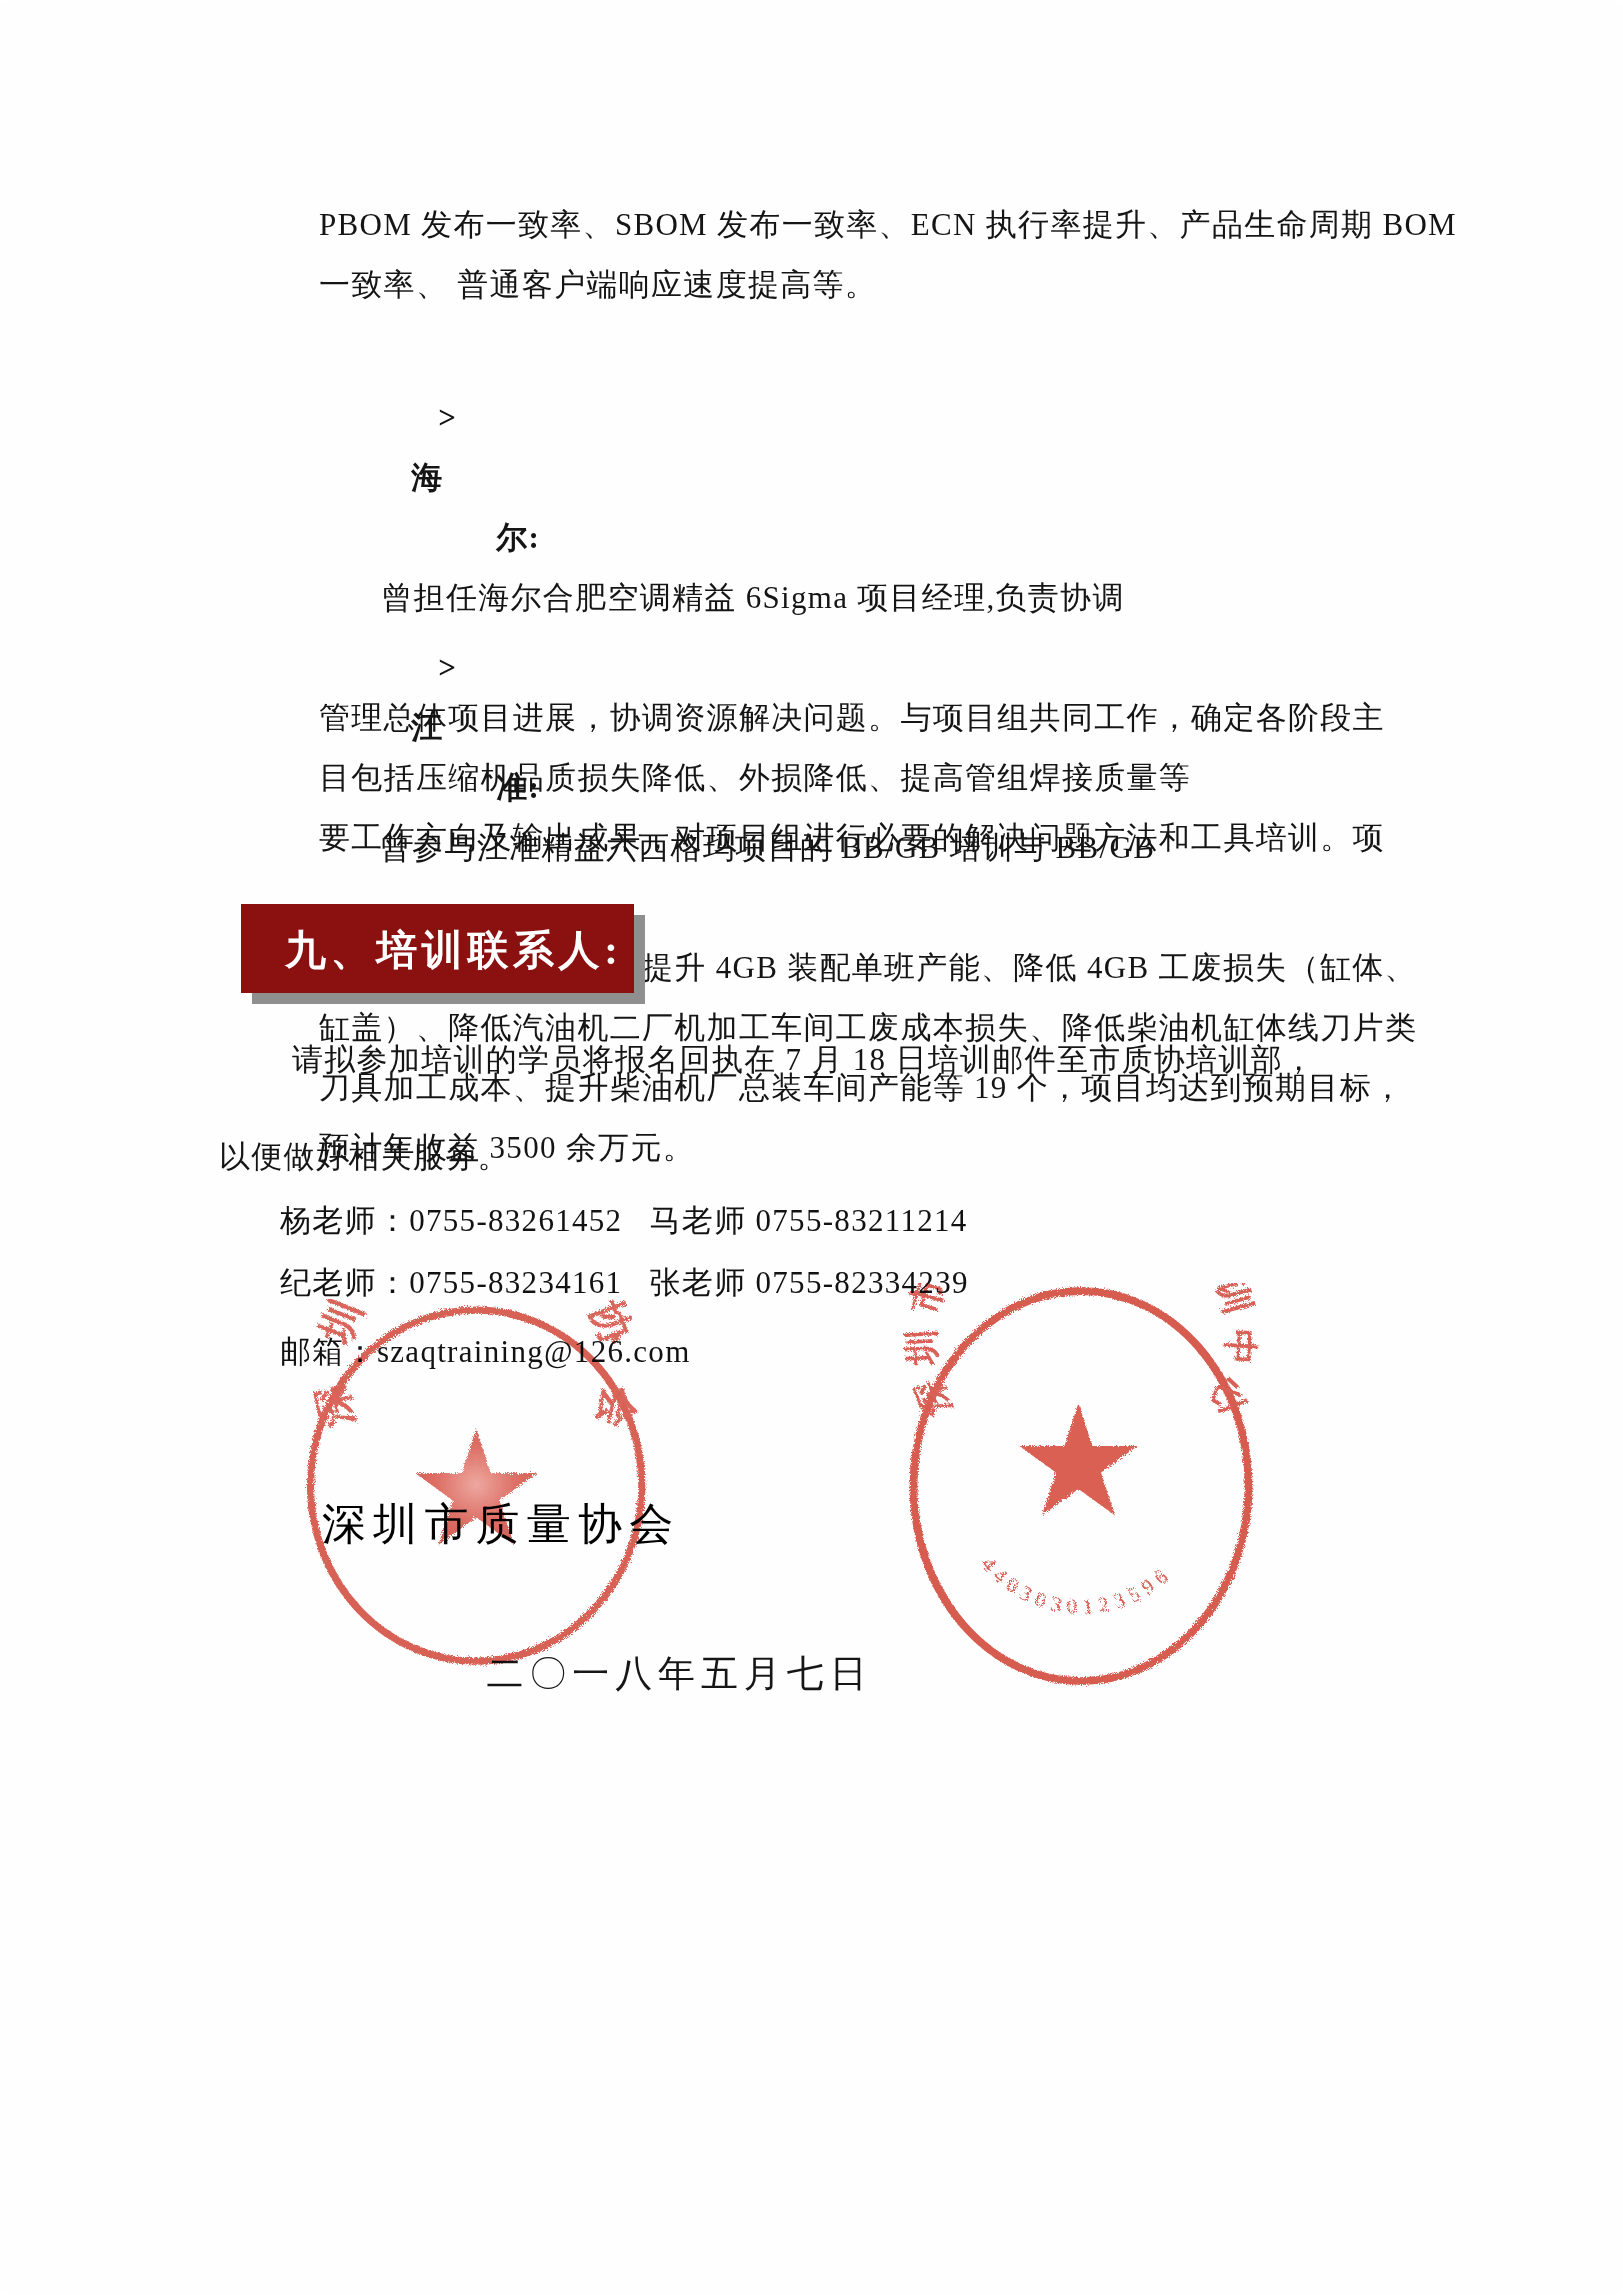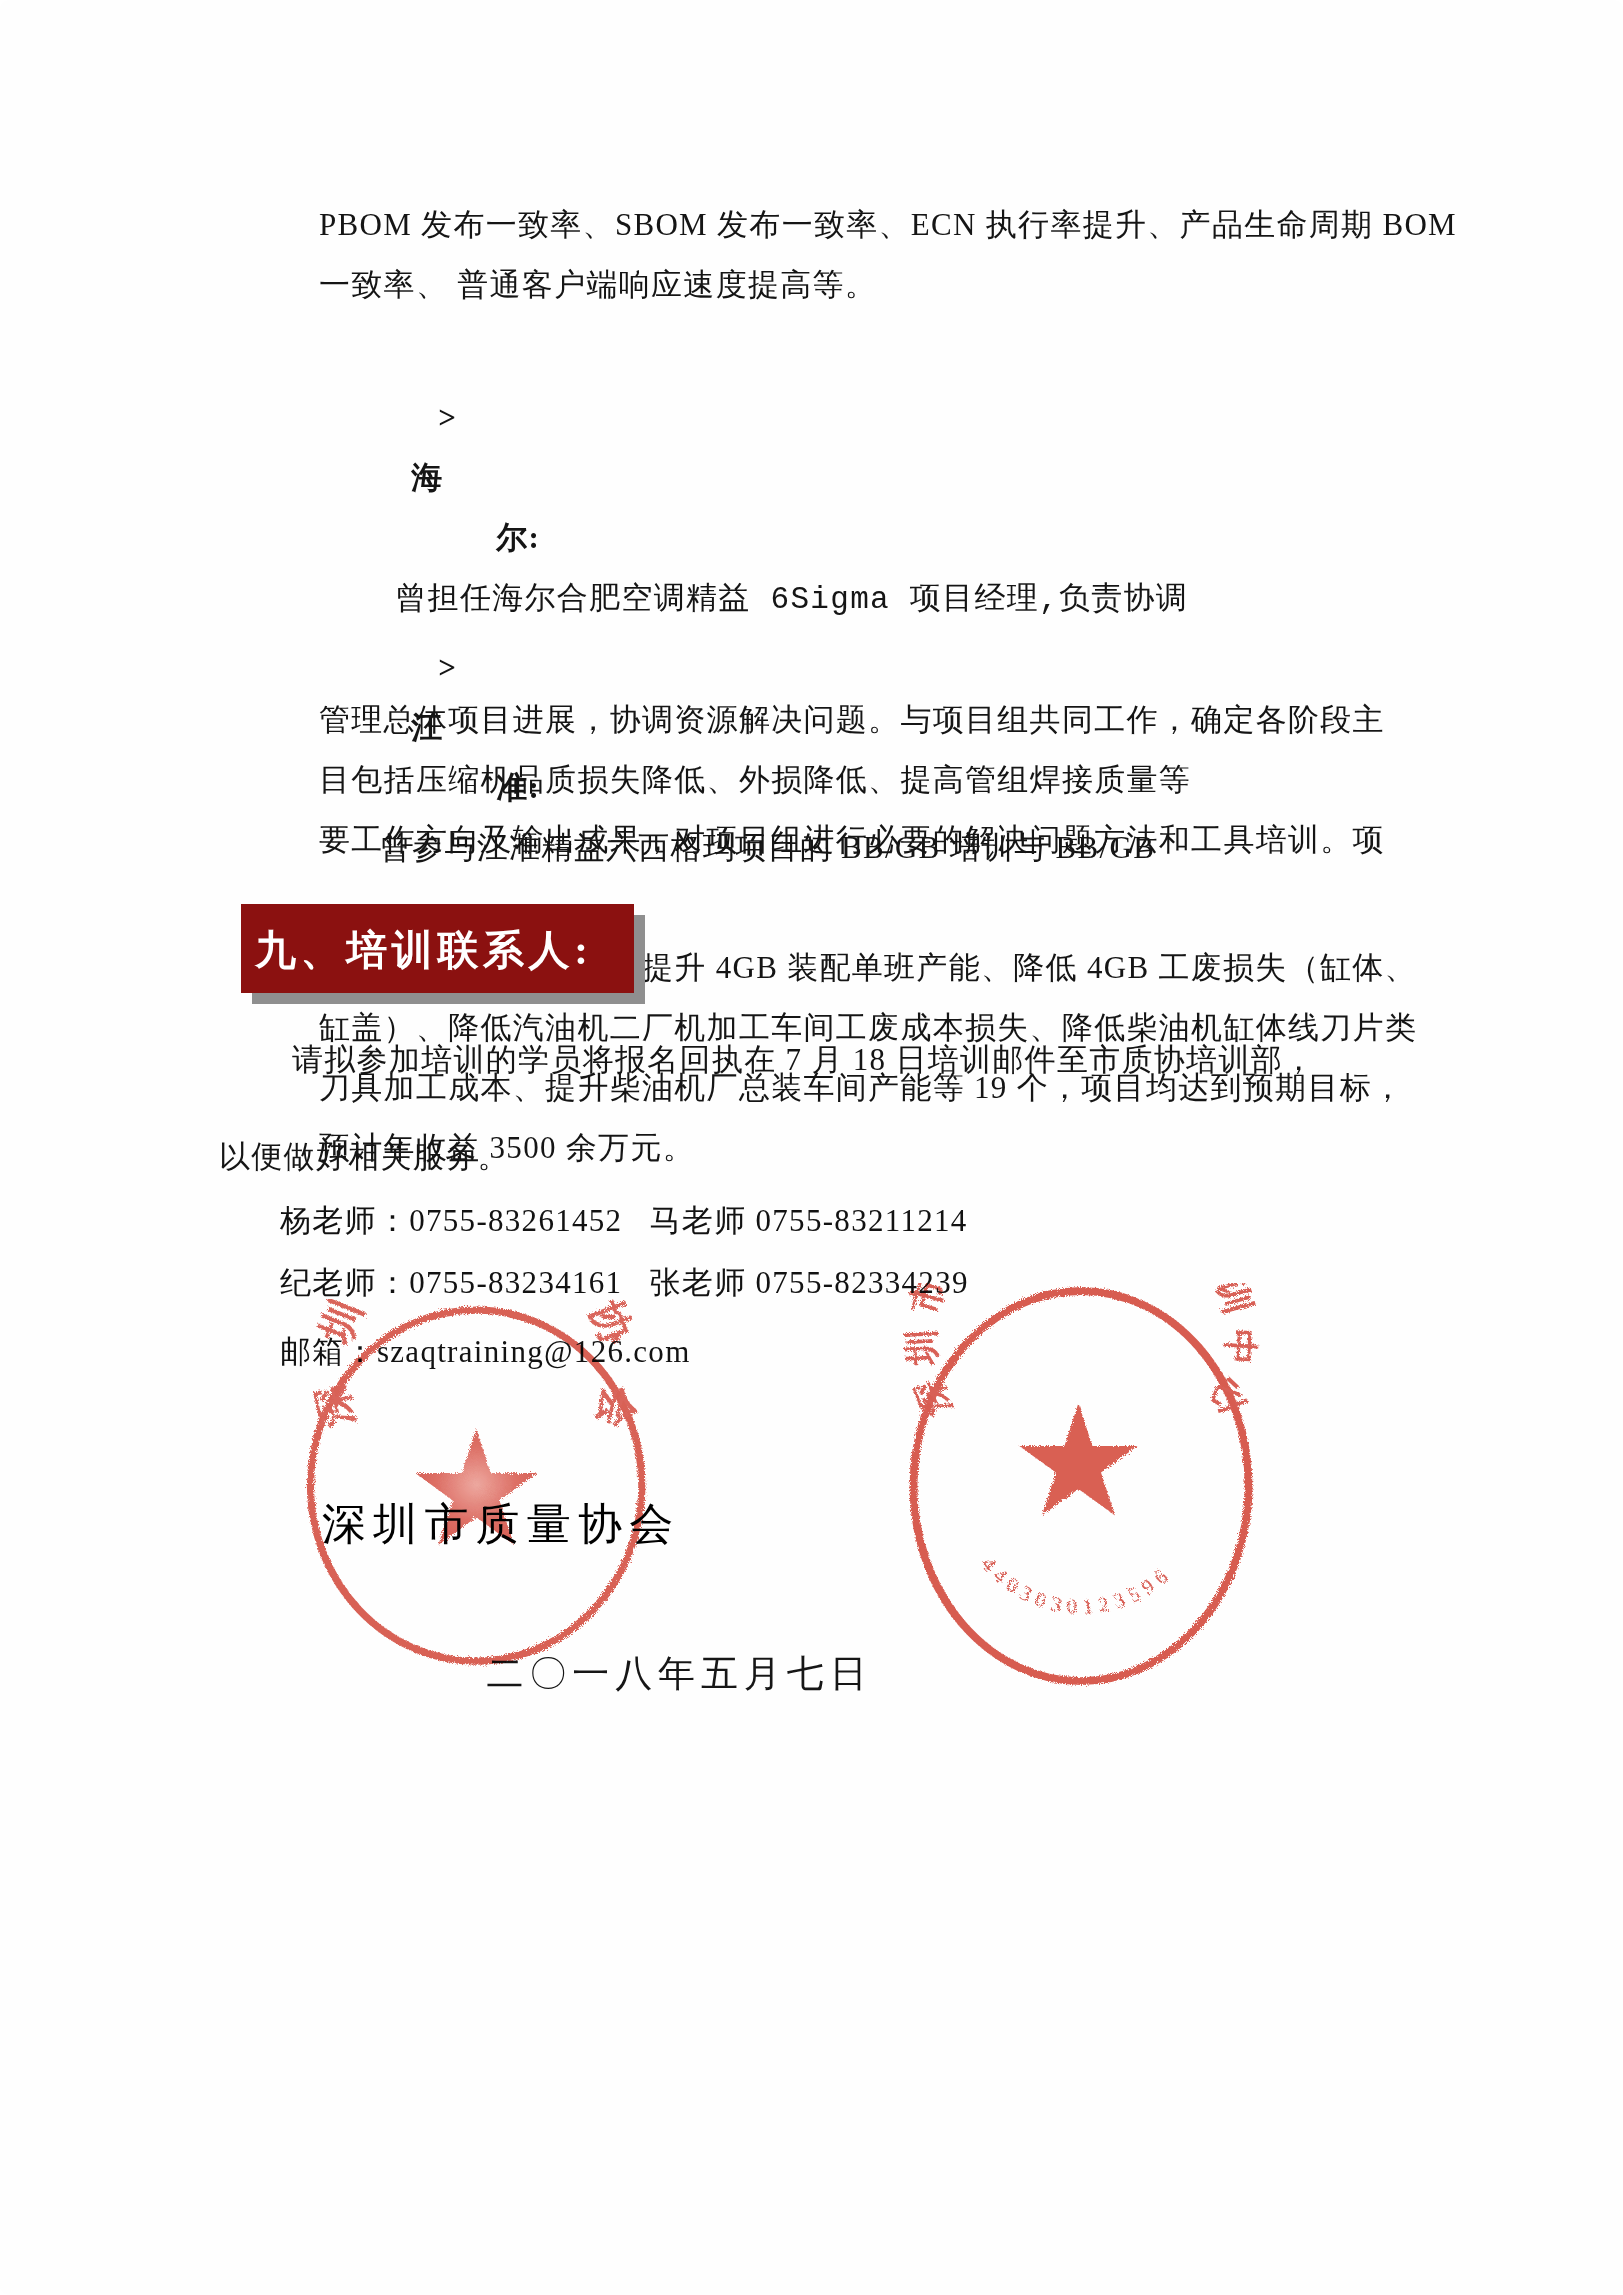--- a/index.html
+++ b/index.html
@@ -33,21 +33,21 @@
   .banner {
     position:absolute; left:241px; top:904px;
     width:393px; height:89px;
     background:#8b1110; z-index:2;
   }
   .banner-text {
     display:block;
     font-size:41px; font-weight:bold;
     color:#ffffff;
     line-height:92px;
-    padding-left:14px;
+    padding-left:44px;
     letter-spacing:4.6px;
     white-space:pre;
   }
 
   .contact-line {
     position:absolute;
     font-size:31px; line-height:60px;
     letter-spacing:1.3px; white-space:pre;
     z-index:3;
   }
@@ -85,21 +85,21 @@
   <div class="para" style="left:319px; top:195px;">
     <div class="bodyline">PBOM 发布一致率、SBOM 发布一致率、ECN 执行率提升、产品生命周期 BOM</div>
     <div class="bodyline">一致率、 普通客户端响应速度提高等。</div>
   </div>
 
   <div class="para" style="left:319px; top:328px;">
     <div class="bodyline">
       <span class="bullet-marker" style="margin-left:65px;">&gt;</span>
       <span class="bname" style="margin-left:38px;">海</span>
       <span class="bname" style="margin-left:123px;">尔:</span>
-      <span style="margin-left:22px;font-family:Liberation Mono, monospace;">曾担任海尔合肥空调精益 6Sigma 项目经理,负责协调</span>
+      <span style="margin-left:8px;">曾担任海尔合肥空调精益 6Sigma 项目经理,负责协调</span>
     </div>
     <div class="bodyline">管理总体项目进展，协调资源解决问题。与项目组共同工作，确定各阶段主</div>
     <div class="bodyline">目包括压缩机品质损失降低、外损降低、提高管组焊接质量等</div>
     <div class="bodyline">要工作方向及输出成果，对项目组进行必要的解决问题方法和工具培训。项</div>
   </div>
 
   <div class="para" style="left:319px; top:578px;">
     <div class="bodyline">
       <span class="bullet-marker" style="margin-left:65px;">&gt;</span>
       <span class="bname" style="margin-left:38px;">江</span>

